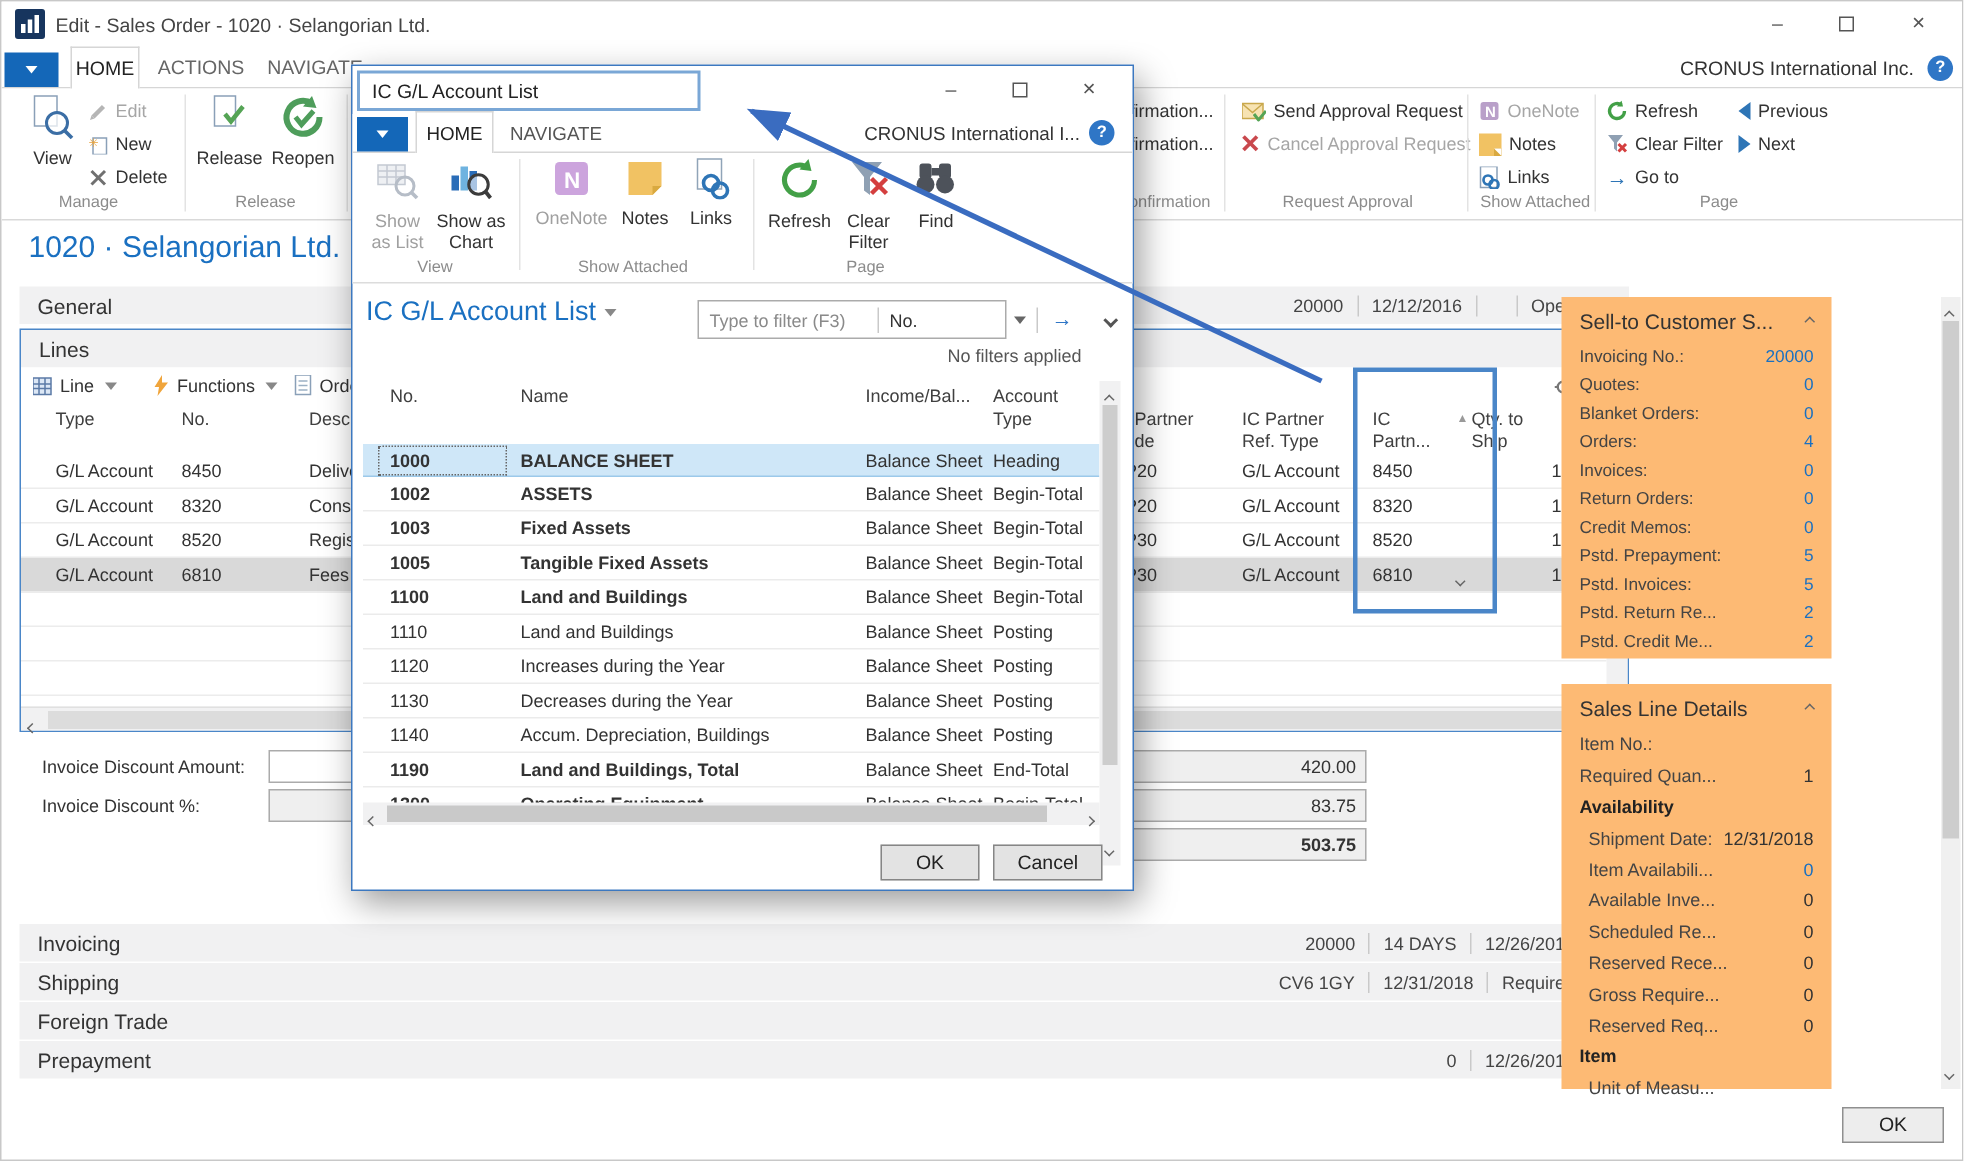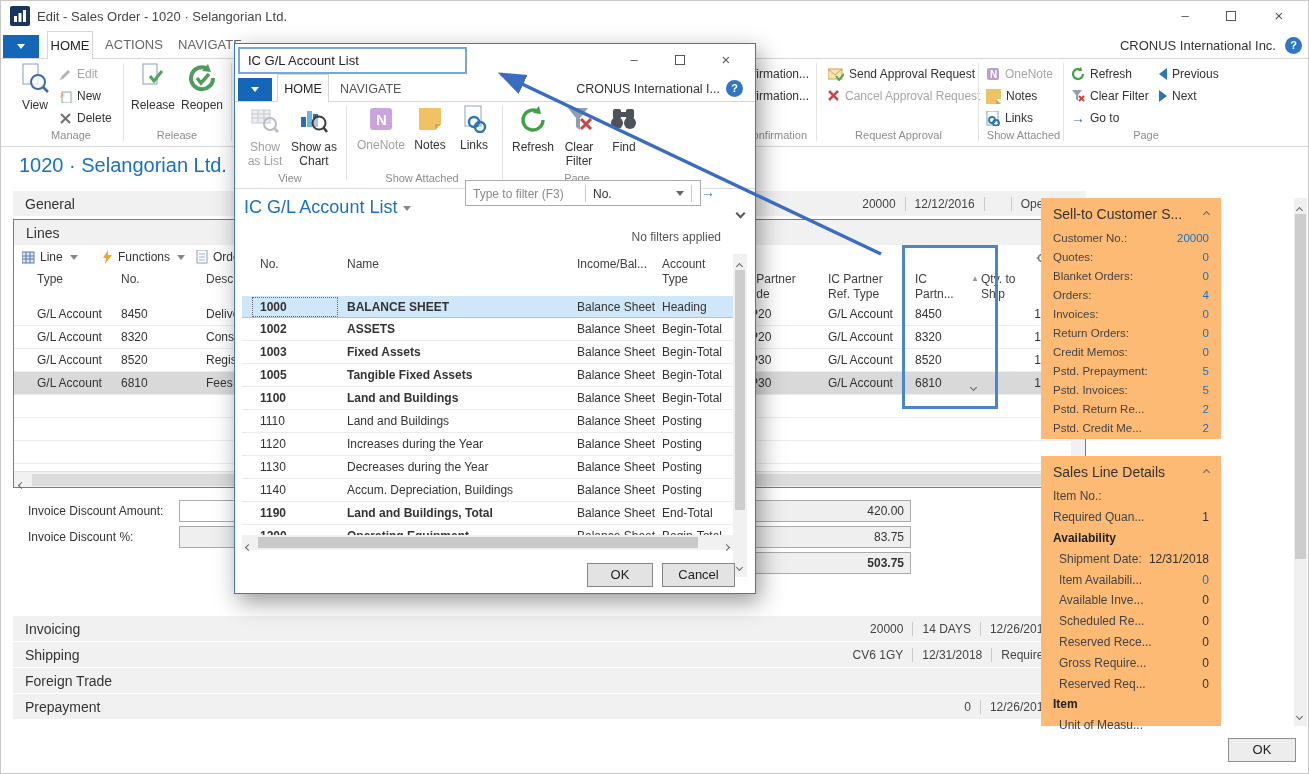--- a/index.html
+++ b/index.html
@@ -120,21 +120,21 @@
         </svg>
       <span>New</span>
     </div>
     <div class="rsmall" style="left:58px;top:50px">
       <svg width="13" height="13">
           <line x1="2" y1="2" x2="11" y2="11" stroke="#707070" stroke-width="2"></line>
           <line x1="11" y1="2" x2="2" y2="11" stroke="#707070" stroke-width="2"></line>
         </svg>
       <span>Delete</span>
     </div>
-    <div class="rgroup" style="left:12px;width:116px">Manage</div>
+    <div class="rgroup" style="left:0;width:116px">Manage</div>
     <div class="rsep" style="left:122px"></div>
     <div class="rbig" style="left:128px;width:48px">
       <svg width="30" height="30">
         <rect x="5" y="1" width="14" height="20" fill="#fff" stroke="#8aa0b8"></rect>
         <path d="M12,13 l4,5 l8,-10" fill="none" stroke="#55a455" stroke-width="3"></path>
       </svg>
       <div class="lbl">Release</div>
     </div>
     <div class="rbig" style="left:178px;width:46px">
       <svg width="30" height="30">
@@ -422,21 +422,21 @@
   <div class="btn" style="left:1227px;top:737px;width:68px;height:24px;line-height:22px;background:#ededed;border-color:#8f8f8f">OK</div>
 
   <div class="fbox" style="top:197px;height:241px">
     <div class="fbhead">
         <span>Sell-to Customer S...</span>
         <span class="chev up sm"></span>
       </div>
     <div>
 
     <div class="fb-row">
-        <span class="fb-l">Customer No.:</span>
+        <span class="fb-l">Invoicing No.:</span>
           <span class="fb-v">20000</span>
       </div>
         <div class="fb-row">
         <span class="fb-l">Quotes:</span>
           <span class="fb-v">0</span>
       </div>
         <div class="fb-row">
         <span class="fb-l">Blanket Orders:</span>
           <span class="fb-v">0</span>
       </div>
@@ -624,21 +624,21 @@
             <rect x="12" y="7" width="5" height="5" fill="#4d525a"></rect>
             <circle cx="8" cy="18" r="6" fill="#4d525a"></circle>
             <circle cx="21" cy="18" r="6" fill="#4d525a"></circle>
           </svg>
         <div class="lbl">Find</div>
       </div>
       <div class="rgroup" style="left:275px;width:134px;top:70px">Page</div>
     </div>
     <div class="abs nw" style="left:9px;top:153px;font-size:18px;color:#1a70c1">IC G/L Account List</div>
     <span class="abs caret" style="left:168px;top:162px;border-top-color:#888"></span>
-    <div class="abs" style="left:230px;top:136px;width:236px;height:26px;border:1px solid #ababab;background:#fff">
+    <div class="abs" style="left:230px;top:156px;width:206px;height:26px;border:1px solid #ababab;background:#fff">
       <span class="abs nw" style="left:7px;top:6px;color:#8a8a8a">Type to filter (F3)</span>
       <div class="abs" style="left:119px;top:4px;width:1px;height:17px;background:#c9c9c9"></div>
       <span class="abs nw" style="left:127px;top:6px;color:#333">No.</span>
       <span class="abs caret" style="left:210px;top:10px"></span>
       <div class="abs" style="left:225px;top:4px;width:1px;height:17px;background:#c9c9c9"></div>
       <span class="abs" style="left:235px;top:3px;color:#2f76c6;font-weight:bold;font-size:14px">→</span>
     </div>
     <span class="abs" style="left:502px;top:162px"><span class="chev down"></span></span>
     <span class="abs nw" style="right:34px;top:186px;color:#555">No filters applied</span>
     <div class="abs" style="left:7px;top:210px;width:491px;height:42px">

